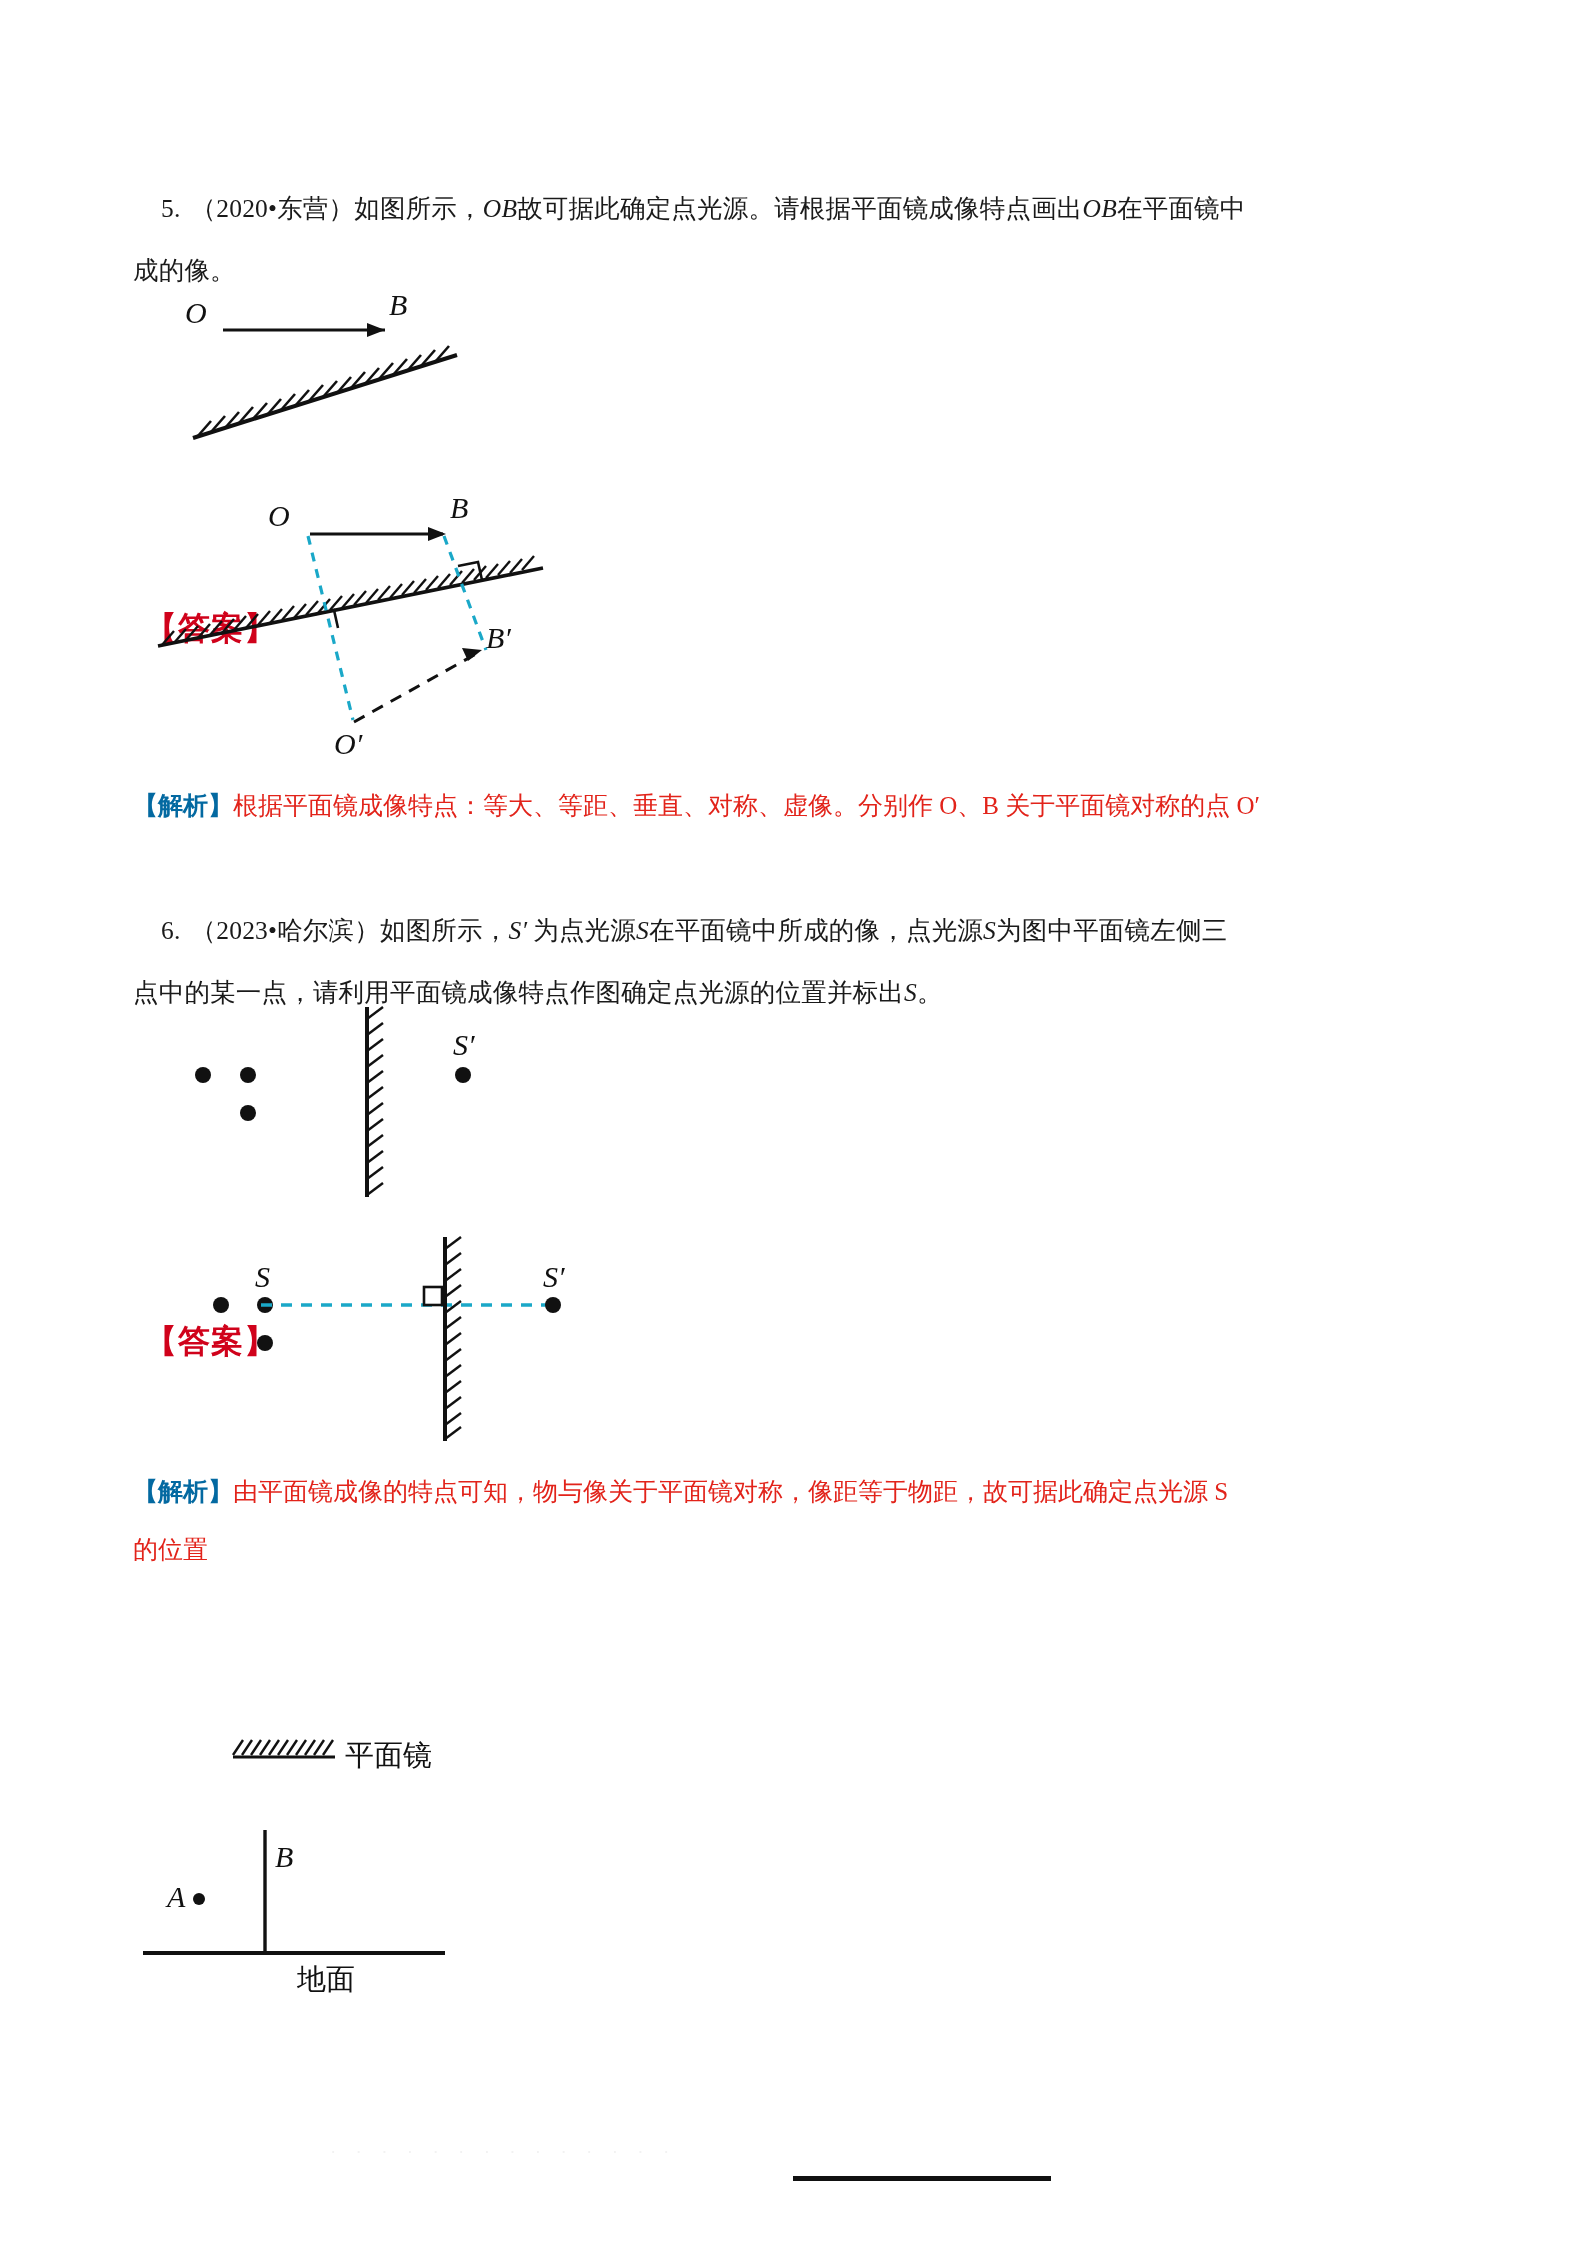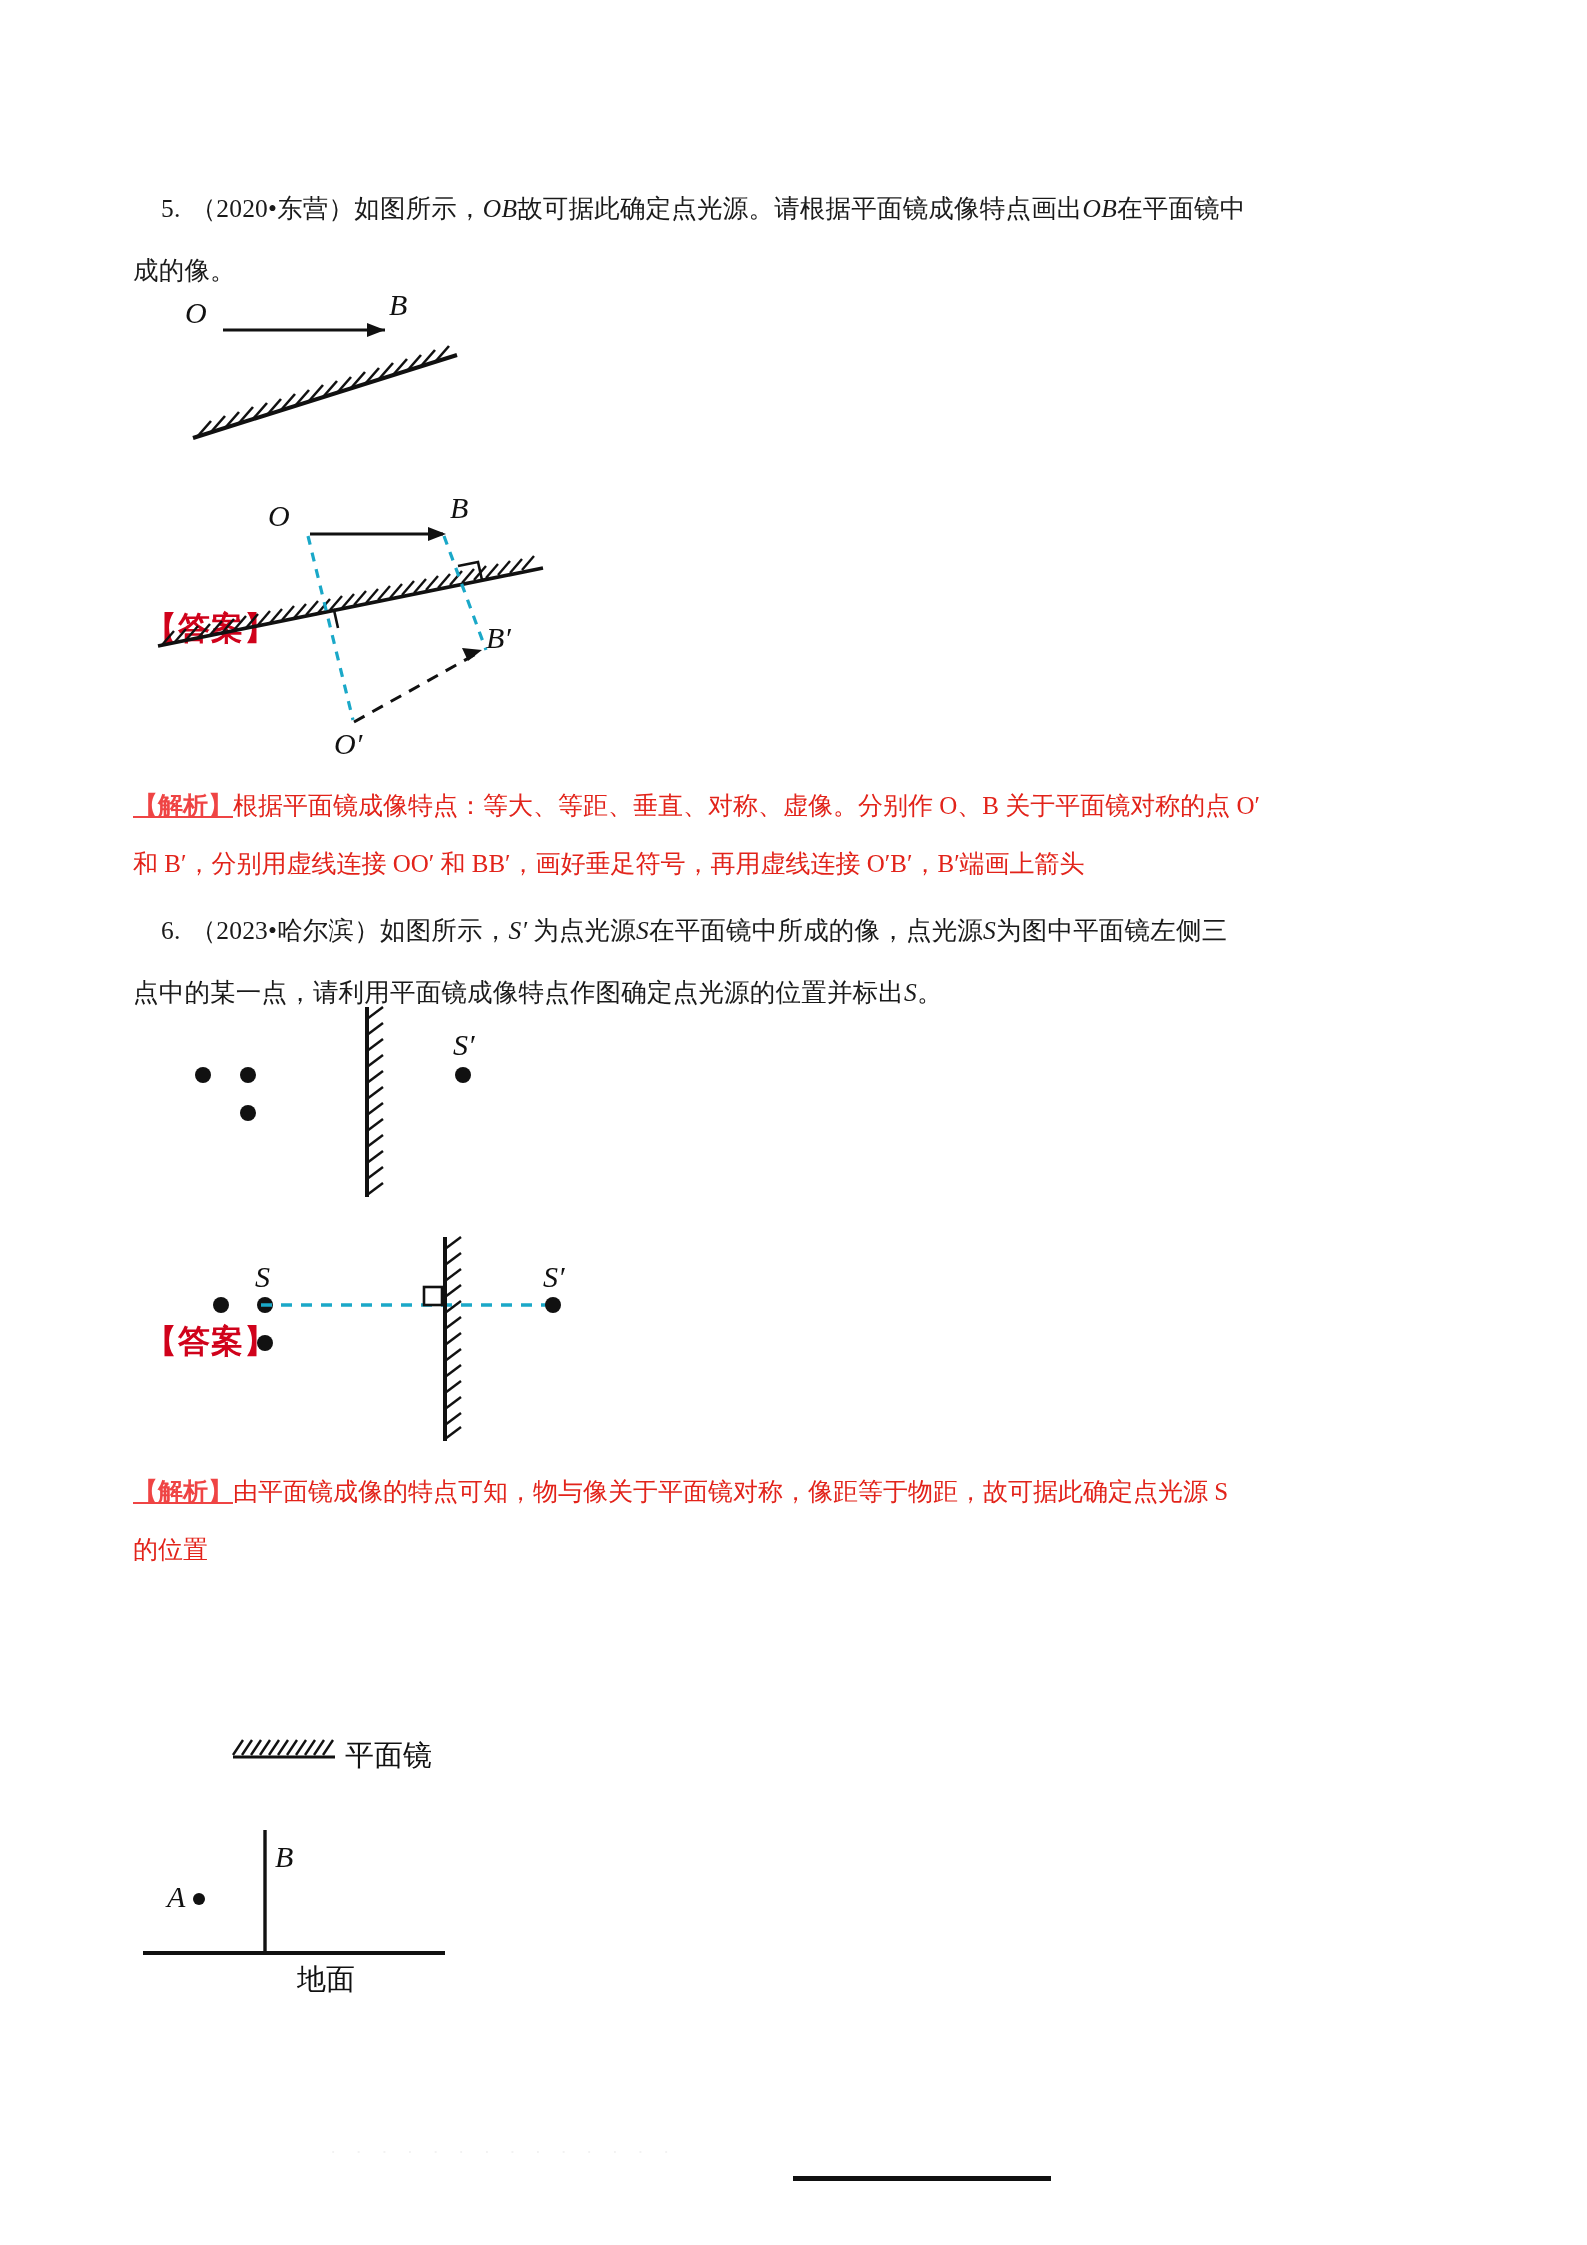--- a/index.html
+++ b/index.html
@@ -37,21 +37,21 @@
     font-family: "Liberation Serif", "DejaVu Serif", serif;
   }
   .redtext {
     position: absolute;
     left: 133px;
     width: 1135px;
     font-size: 25px;
     line-height: 58px;
     color: #e2231a;
   }
-  .redtext .lead { color: #ef4444; font-weight: bold; text-decoration: underline; }
+  .redtext .lead { color: #0369a1; font-weight: bold; }
 
   
   .ans-tag {
     position: absolute;
     font-size: 32px;
     color: #d0021b;
     font-weight: bold;
     letter-spacing: 1px;
     font-family: "Liberation Serif", "DejaVu Serif", serif;
   }
@@ -197,23 +197,20 @@
       <polygon points="214,152 194,150 200,163" fill="#111"></polygon>
 
       <text class="lbl" x="218" y="150">B′</text>
       <text class="lbl" x="66" y="256">O′</text>
     </svg>
   </div>
 
   <div class="redtext" style="top:777px;">
     <span class="indent"></span><span class="lead">【解析】</span><span>根据平面镜成像特点：等大、等距、垂直、对称、虚像。分别作 O、B 关于平面镜对称的点 O′</span>
   </div>
-  <div class="redtext" style="top:835px;">
-    <span>和 B′，分别用虚线连接 OO′ 和 BB′，画好垂足符号，再用虚线连接 O′B′，B′端画上箭头</span>
-  </div>
 
   <div class="qtext" style="top:900px;">
     <span class="indent"></span><span>6.</span><span style="display:inline-block;width:10px;"></span><span>（2023•哈尔滨）</span><span>如图所示，</span><span class="ital">S′</span><span style="display:inline-block;width:6px;"></span><span>为点光源</span><span class="ital">S</span><span>在平面镜中所成的像，点光源</span><span class="ital">S</span><span>为图中平面镜左侧三</span><br><span>点中的某一点，请利用平面镜成像特点作图确定点光源的位置并标出</span><span class="ital">S</span><span>。</span>
   </div>
 
   <div class="fig" style="left:195px; top:1005px;">
     <svg width="340" height="195" viewBox="0 0 340 195">
 
       <circle cx="8" cy="70" r="8" fill="#111"></circle>
       <circle cx="53" cy="70" r="8" fill="#111"></circle>

